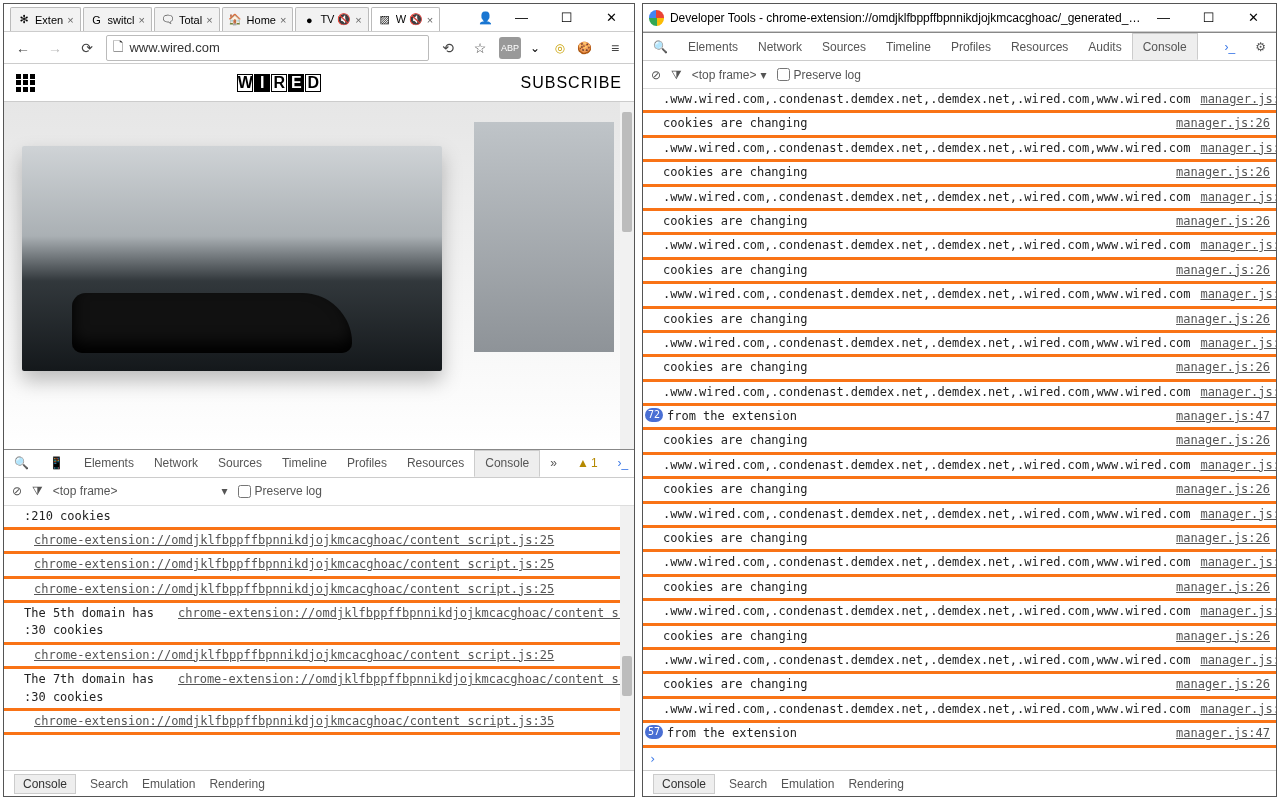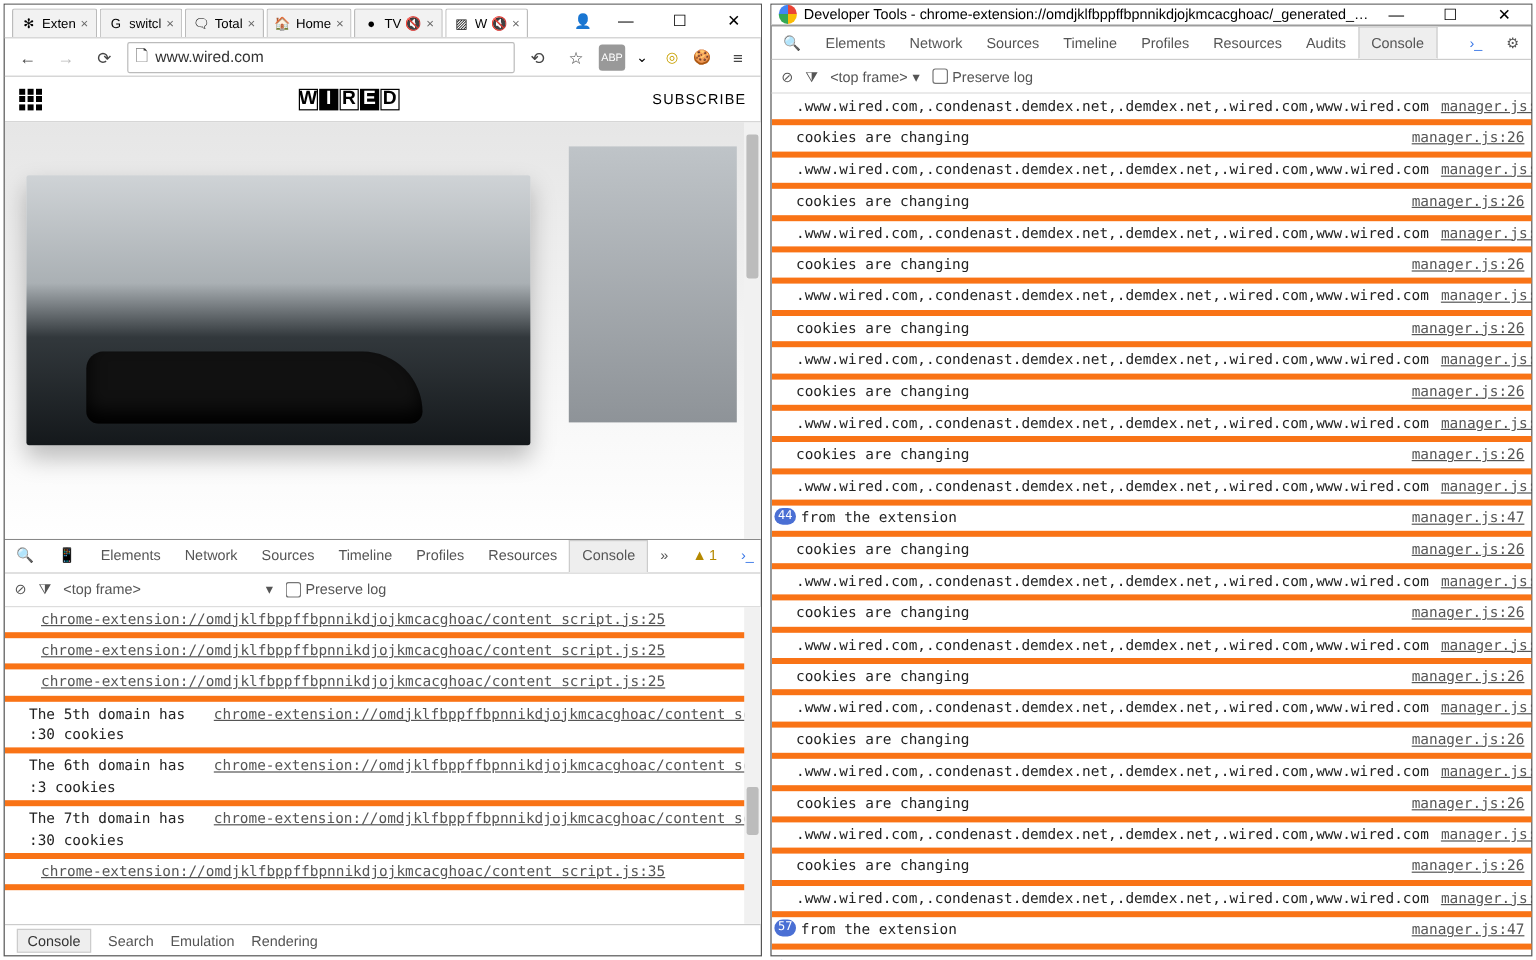--- a/index.html
+++ b/index.html
@@ -38,21 +38,21 @@
   .devtools { display: flex; flex-direction: column; border-top: 1px solid #888; }
   .dt-tabs { height: 28px; display: flex; align-items: center; border-bottom: 1px solid #ccc; font-size: 12px; }
   .dt-tabs .t { padding: 0 10px; height: 100%; display: flex; align-items: center; color: #555; }
   .dt-tabs .t.active { background: #eee; border: 1px solid #ccc; border-bottom: 1px solid #eee; }
   .dt-tabs .spacer { flex: 1; }
   .dt-tabs .warn { color: #b58900; display: flex; align-items: center; gap: 2px; }
   .dt-filter { height: 28px; display: flex; align-items: center; gap: 10px; padding: 0 8px; border-bottom: 1px solid #ddd; font-size: 12px; color: #555; }
   .dt-filter .frame { display: flex; align-items: center; gap: 4px; }
   .dt-filter input[type=checkbox] { margin: 0; }
   .console-out { flex: 1; overflow: auto; font-family: Consolas, monospace; font-size: 12px; color: #222; }
-  .console-out .row { display: flex; padding: 2px 6px 2px 20px; border-bottom: 5px solid #f97316; line-height: 1.45; }
+  .console-out .row { display: flex; padding: 2px 6px 2px 20px; border-bottom: 3px solid #f97316; line-height: 1.45; }
   .console-out .row .msg { flex: 1; white-space: pre-wrap; }
   .console-out .row .src { color: #555; text-decoration: underline; padding-left: 10px; white-space: nowrap; }
   .console-out .row .badge { position: relative; margin-left: -18px; margin-right: 4px; width: 18px; height: 14px; background: #4a6fd4; color: #fff; font-size: 10px; border-radius: 8px; display: inline-flex; align-items: center; justify-content: center; }
   .prompt-row { display: flex; align-items: center; padding: 4px 6px; color: #3b78e7; font-family: Consolas, monospace; }
   .dt-bottom { height: 26px; border-top: 1px solid #ccc; display: flex; align-items: center; gap: 14px; padding: 0 10px; font-size: 12px; color: #555; }
   .dt-bottom span:first-child { background: #eee; border: 1px solid #ccc; padding: 2px 8px; color: #333; }
   .scrollbar-track { position:absolute; right:0; top:0; bottom:0; width:14px; background:#f1f1f1; }
   .scrollbar-thumb { position:absolute; right:2px; width:10px; background:#bcbcbc; border-radius:2px; }
 </style>
 </head>
@@ -138,21 +138,21 @@
             <i></i>
           </span>
       </div>
       <div class="wired-logo">
         <span class="inv">W</span>
           <span>I</span>
           <span class="inv">R</span>
           <span>E</span>
           <span class="inv">D</span>
       </div>
-      <div style="font-size:12px;letter-spacing:1px">SUBSCRIBE</div>
+      <div style="font-size:16px;letter-spacing:1px">SUBSCRIBE</div>
     </div>
     <div class="wired-content" style="height:278px">
       <div class="car-img"></div>
       <div class="person-img"></div>
       <div class="scrollbar-track">
           <div class="scrollbar-thumb" style="top:10px;height:120px"></div>
         </div>
     </div>
 
     <div class="devtools" style="flex:1">
@@ -183,35 +183,37 @@
           </div>
         <label style="display:flex;align-items:center;gap:4px">
             <input type="checkbox" style="">
             <span>Preserve log</span>
           </label>
       </div>
       <div class="console-out" id="left-console" style="position:relative">
         <div class="scrollbar-track">
             <div class="scrollbar-thumb" style="top:150px;height:40px"></div>
           </div>
+      <div class="row">
+            <span class="msg">:210 cookies</span>
+          </div>
           <div class="row">
             <span class="src" style="max-width:460px">chrome-extension://omdjklfbppffbpnnikdjojkmcacghoac/content script.js:25</span>
           </div>
           <div class="row">
             <span class="src" style="max-width:460px">chrome-extension://omdjklfbppffbpnnikdjojkmcacghoac/content script.js:25</span>
           </div>
           <div class="row">
             <span class="src" style="max-width:460px">chrome-extension://omdjklfbppffbpnnikdjojkmcacghoac/content script.js:25</span>
           </div>
           <div class="row">
             <span class="msg">The 5th domain has :30 cookies</span>
             <span class="src" style="max-width:460px">chrome-extension://omdjklfbppffbpnnikdjojkmcacghoac/content script.js:25</span>
           </div>
           <div class="row">
-            <span class="msg">The 6th domain has :3 cookies</span>
             <span class="src" style="max-width:460px">chrome-extension://omdjklfbppffbpnnikdjojkmcacghoac/content script.js:25</span>
           </div>
           <div class="row">
             <span class="msg">The 7th domain has :30 cookies</span>
             <span class="src" style="max-width:460px">chrome-extension://omdjklfbppffbpnnikdjojkmcacghoac/content script.js:25</span>
           </div>
           <div class="row">
             <span class="src" style="max-width:460px">chrome-extension://omdjklfbppffbpnnikdjojkmcacghoac/content script.js:35</span>
           </div>
         </div>
@@ -311,21 +313,21 @@
         </div>
         <div class="row">
           <span class="msg">cookies are changing</span>
           <span class="src" style="max-width:110px">manager.js:26</span>
         </div>
         <div class="row">
           <span class="msg">.www.wired.com,.condenast.demdex.net,.demdex.net,.wired.com,www.wired.com</span>
           <span class="src" style="max-width:110px">manager.js:42</span>
         </div>
         <div class="row">
-          <span class="badge">44</span>
+          <span class="badge">72</span>
           <span class="msg">from the extension</span>
           <span class="src" style="max-width:110px">manager.js:47</span>
         </div>
         <div class="row">
           <span class="msg">cookies are changing</span>
           <span class="src" style="max-width:110px">manager.js:26</span>
         </div>
         <div class="row">
           <span class="msg">.www.wired.com,.condenast.demdex.net,.demdex.net,.wired.com,www.wired.com</span>
           <span class="src" style="max-width:110px">manager.js:42</span>

